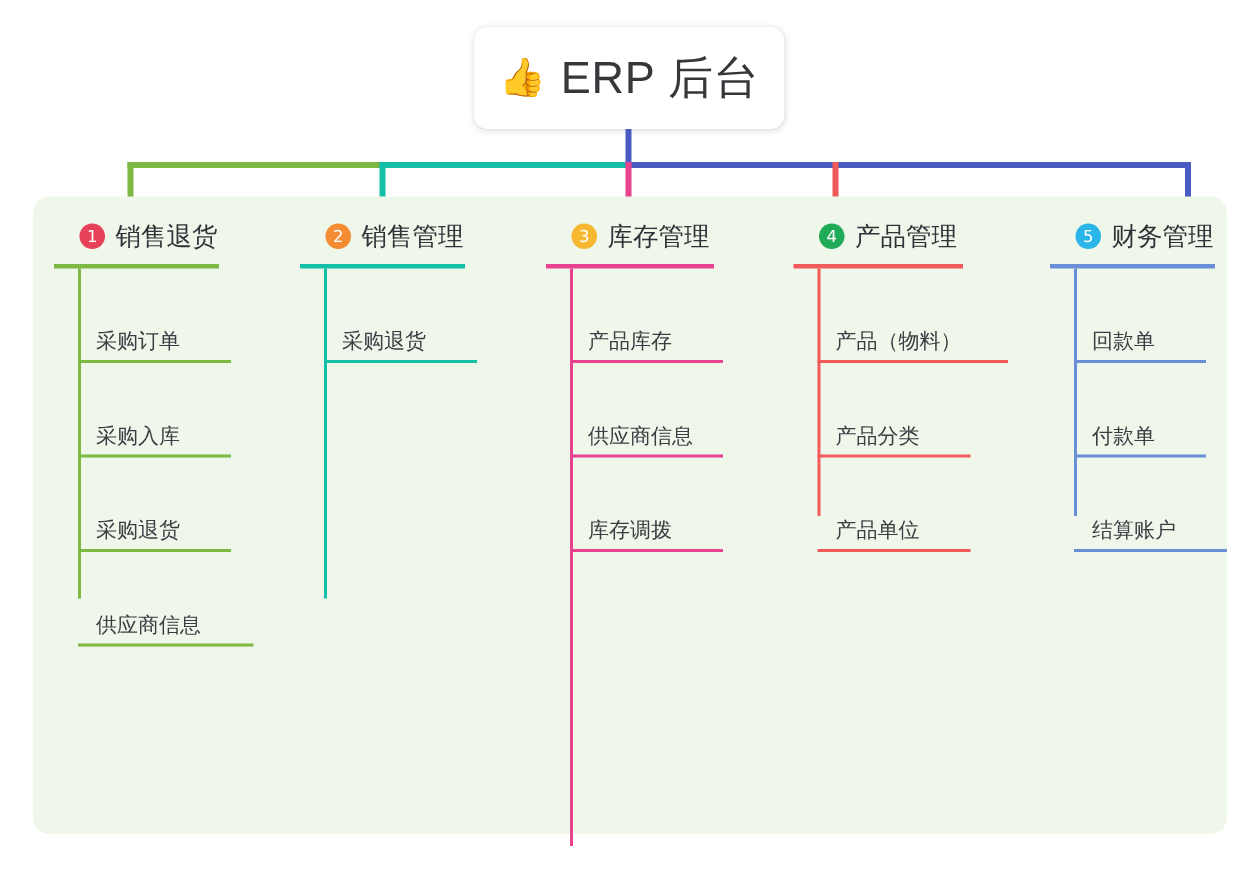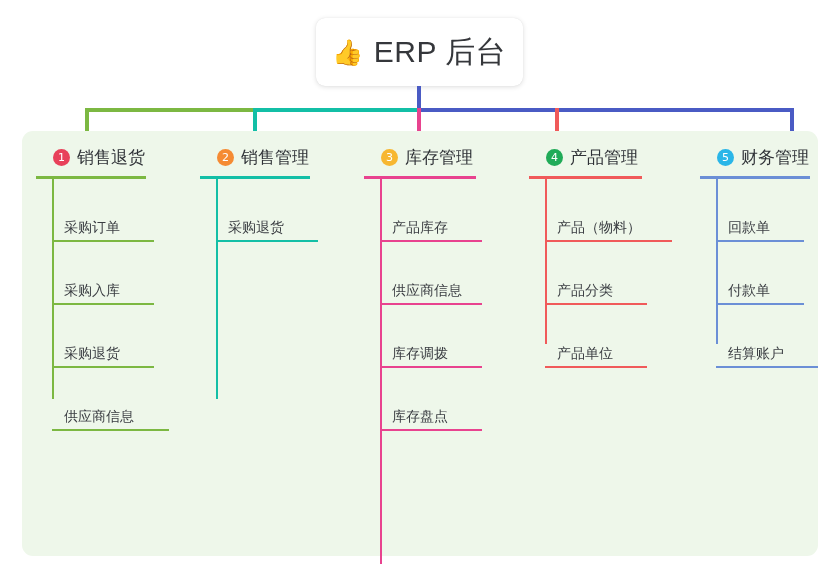--- a/index.html
+++ b/index.html
@@ -216,24 +216,20 @@
           <div class="leaf-underline" style="width: 102px; background: rgb(232, 67, 143);"></div>
         </div>
         <div class="leaf">
           <span class="leaf-label">供应商信息</span>
           <div class="leaf-underline" style="width: 102px; background: rgb(232, 67, 143);"></div>
         </div>
         <div class="leaf">
           <span class="leaf-label">库存调拨</span>
           <div class="leaf-underline" style="width: 102px; background: rgb(232, 67, 143);"></div>
         </div>
-        <div class="leaf">
-          <span class="leaf-label">库存盘点</span>
-          <div class="leaf-underline" style="width: 102px; background: rgb(232, 67, 143);"></div>
-        </div>
       </div>
     </div>
     <div class="column" style="left: 529px;">
       <div class="col-head">
         <span class="badge" style="background: rgb(32, 171, 88);">4</span>
         <span class="col-title">产品管理</span>
       </div>
       <div class="col-rule" style="width: 113px; background: rgb(240, 90, 90);"></div>
       <div class="leaves">
         <div class="spine" style="background: rgb(240, 90, 90); height: 165px;"></div>

